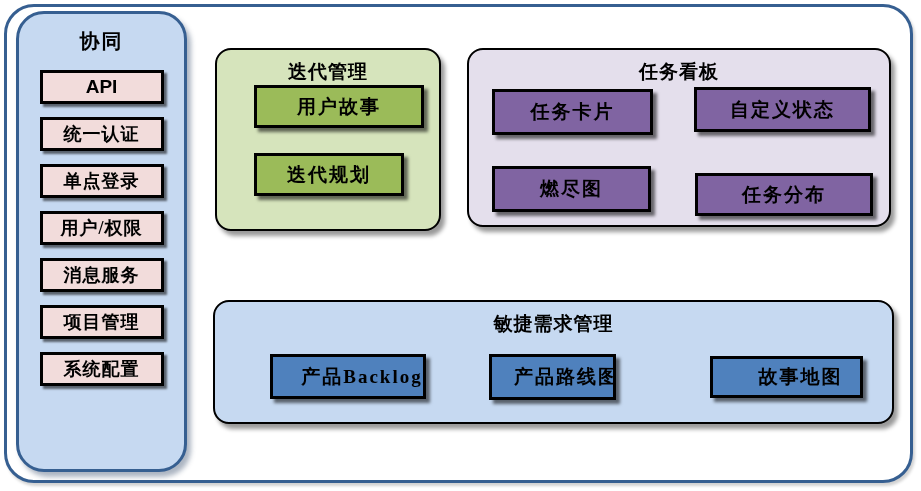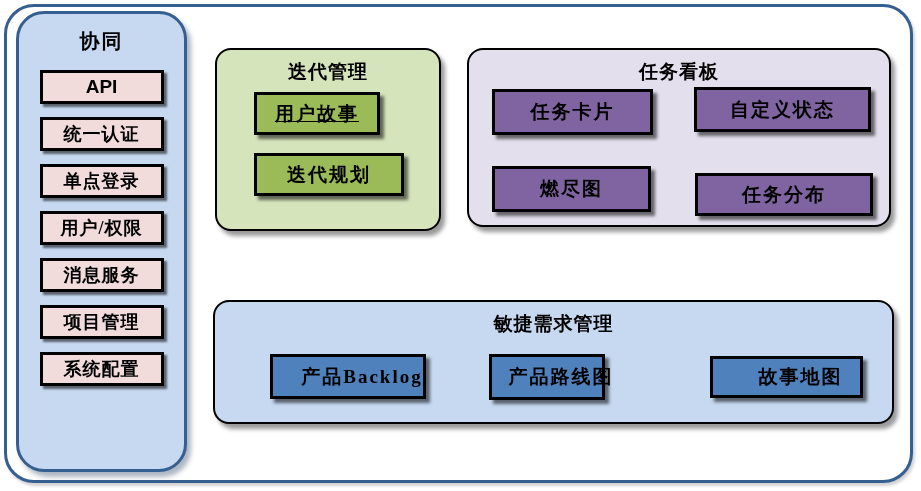--- a/index.html
+++ b/index.html
@@ -98,28 +98,28 @@
     font-family: "Liberation Serif", serif;
     font-weight: bold;
     font-size: 19px;
     letter-spacing: 2px;
     box-shadow: 4px 4px 3px rgba(0,0,0,0.55);
     white-space: nowrap;
   }
   .green .card  { background: var(--green_item, #9BBB59); }
   .purple .card { background: var(--purple_item, #8064A2); }
   .blue .card   { background: var(--blue_item, #4F81BD); padding-left: 28px; }
-  .card.g1 { left: 37px;  top: 42px;  width: 126px; height: 43px; text-decoration: underline; }
+  .card.g1 { left: 37px;  top: 35px;  width: 170px; height: 43px; }
   .card.g2 { left: 37px;  top: 103px; width: 150px; height: 43px; }
   .card.k1 { left: 23px;  top: 39px;  width: 161px; height: 46px; }
   .card.k2 { left: 225px; top: 37px;  width: 177px; height: 45px; }
   .card.k3 { left: 23px;  top: 116px; width: 159px; height: 46px; }
   .card.k4 { left: 226px; top: 123px; width: 178px; height: 43px; }
   .card.r1 { left: 55px;  top: 52px;  width: 156px; height: 45px; }
-  .card.r2 { left: 274px; top: 52px;  width: 116px; height: 46px; }
+  .card.r2 { left: 274px; top: 52px;  width: 127px; height: 46px; }
   .card.r3 { left: 495px; top: 54px;  width: 153px; height: 42px; }
 </style>
 </head>
 <body>
 
 <div class="canvas">
   <div class="frame"></div>
 
   <aside class="sidebar">
     <div class="sidebar-title">协同</div>

